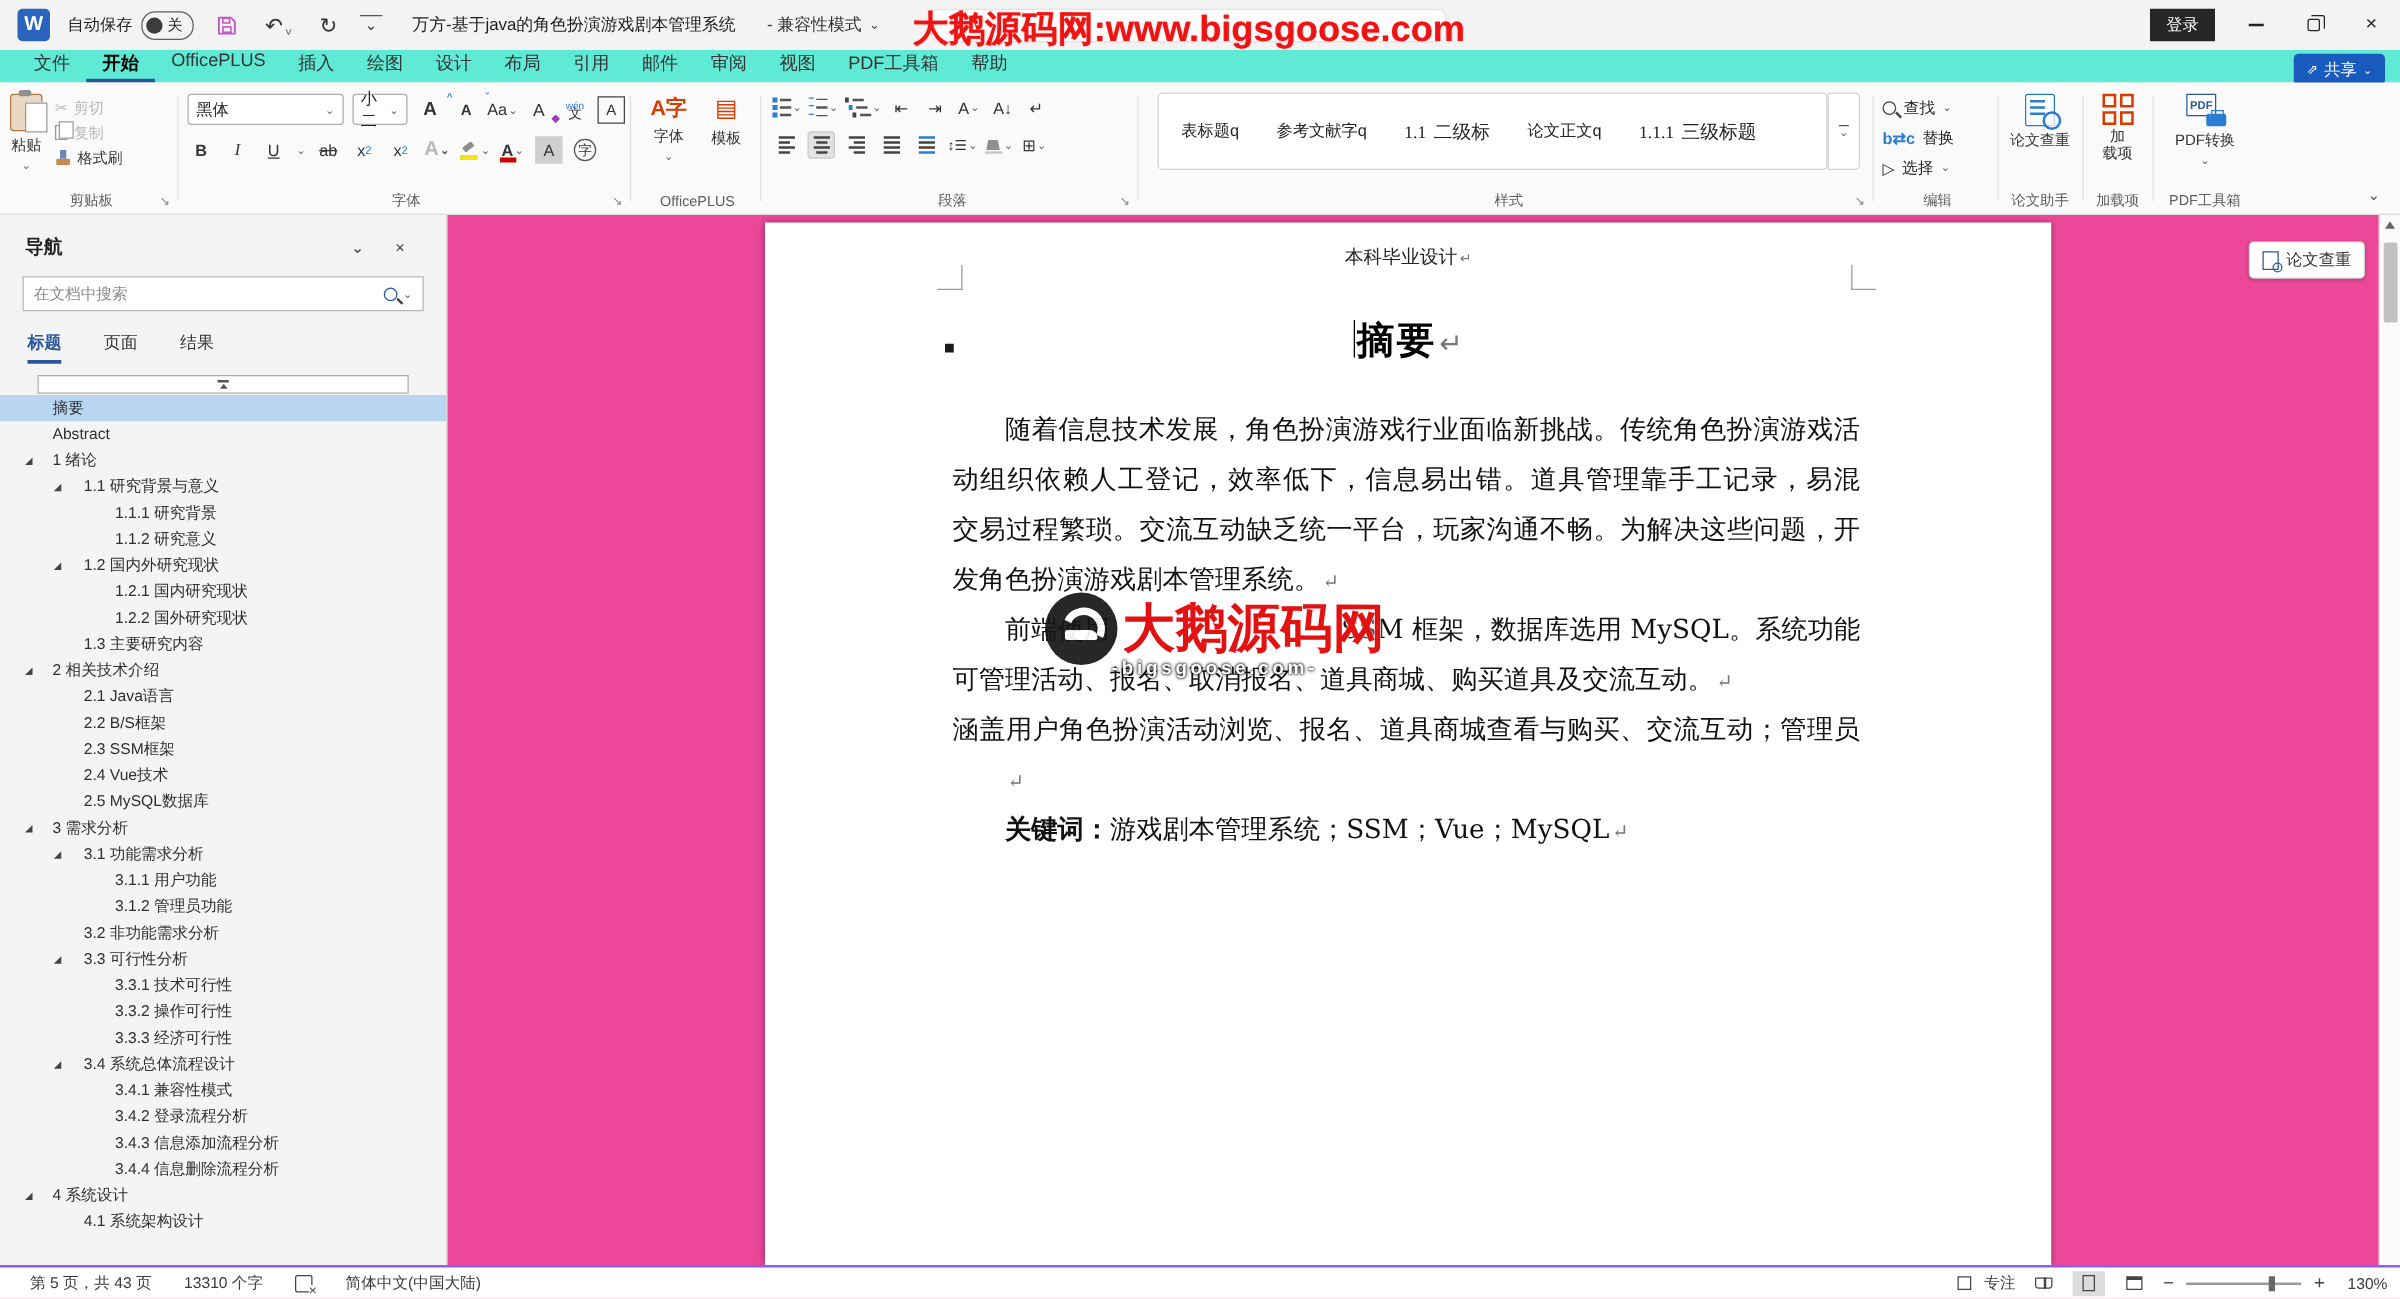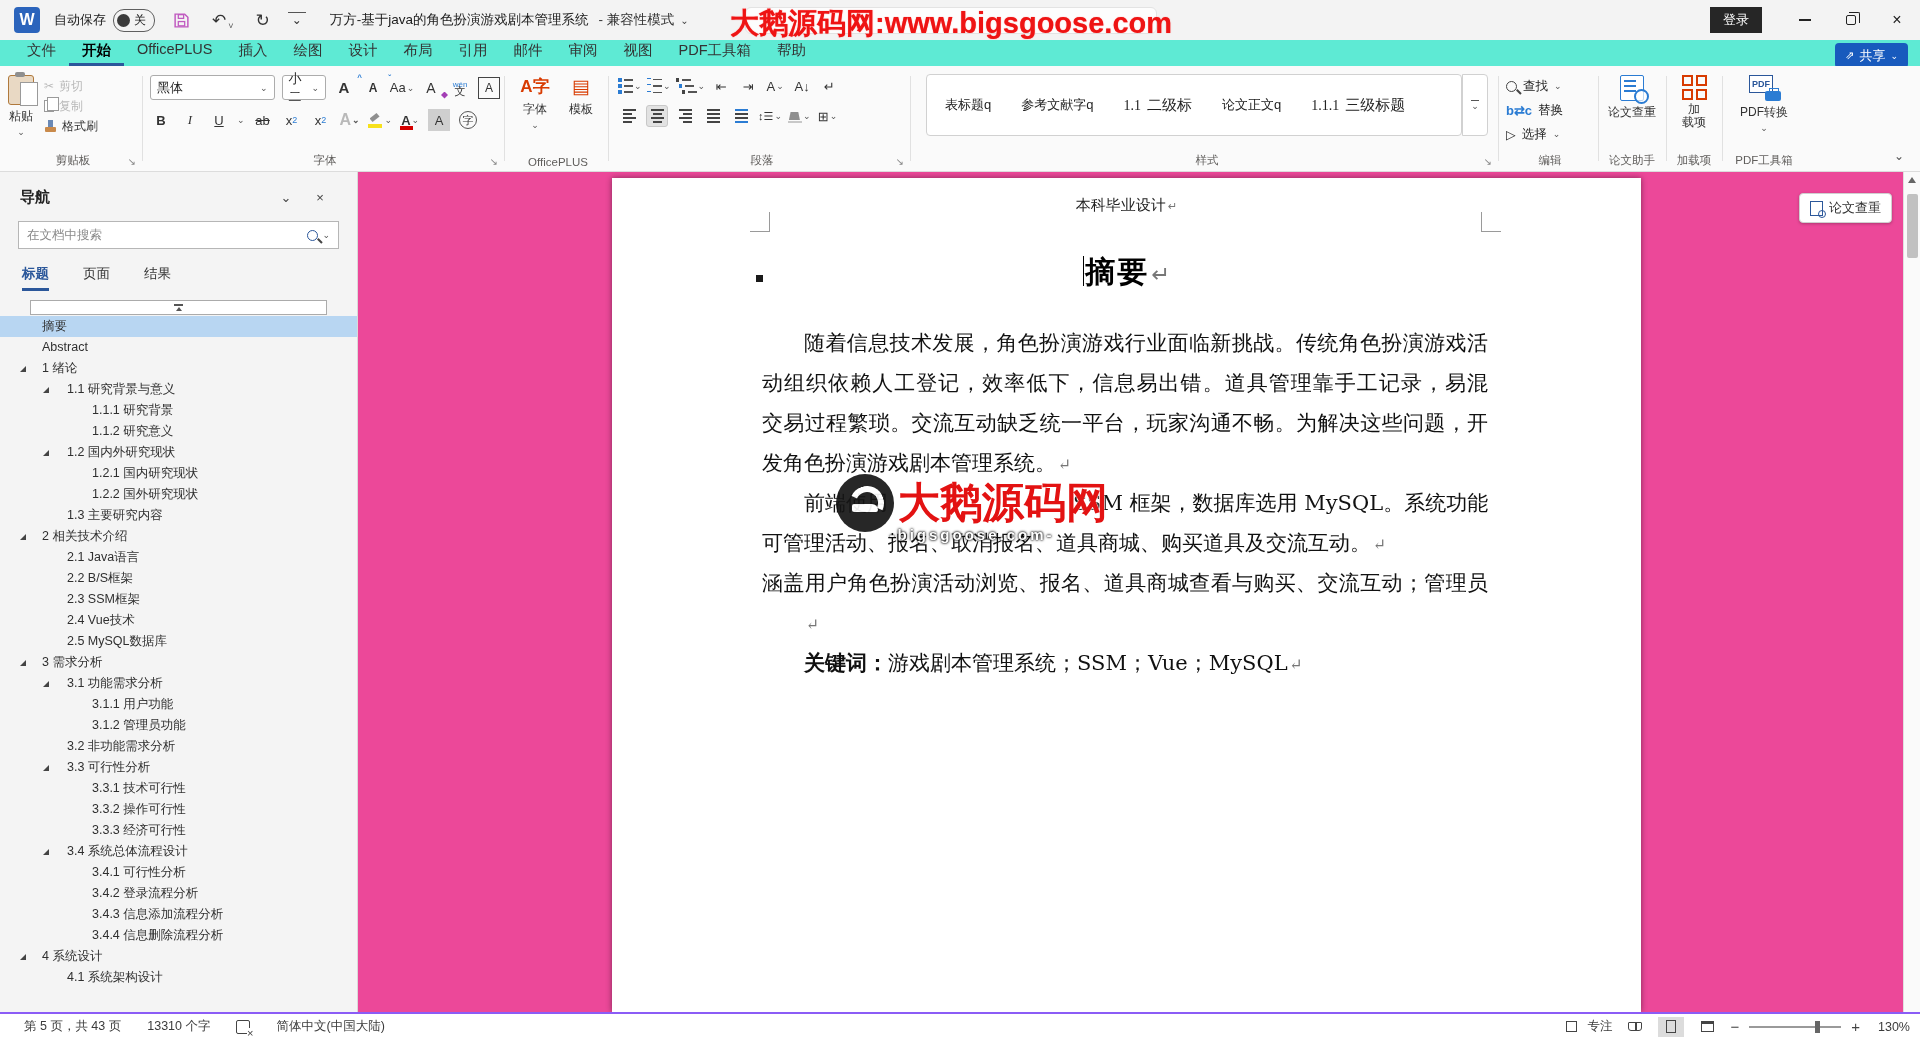--- a/index.html
+++ b/index.html
@@ -12,26 +12,26 @@
   .tb-left { display:flex; align-items:center; gap:14px; padding-left:14px; }
   .word-logo { width:26px; height:26px; background:#2b64bc; border-radius:4px; color:#fff; font-weight:bold; font-size:16px; display:flex; align-items:center; justify-content:center; }
   .autosave { display:flex; align-items:center; gap:7px; font-size:13px; color:#222; }
   .as-pill { display:flex; align-items:center; gap:4px; border:1.5px solid #5f5f5f; border-radius:11px; padding:2px 8px 2px 3px; }
   .as-knob { width:13px; height:13px; border-radius:50%; background:#3b3b3b; }
   .as-state { font-size:12px; }
   .qat-btn { font-size:17px; color:#333; cursor:default; display:flex; align-items:flex-end; gap:2px; padding:2px 4px; }
   .qat-btn .mini { font-size:9px; color:#555; }
   .qat-more { font-size:12px; border-top:1px solid #555; padding-top:0; }
   .doc-title { margin-left:10px; font-size:13.5px; color:#1b1b1b; display:flex; align-items:center; gap:6px; white-space:nowrap; }
-  .doc-title .mode { color:#333; margin-left:4px; }
+  .doc-title .mode { color:#333; margin-left:19px; }
   .doc-title .chev { font-size:10px; color:#444; }
   .search-pill { position:absolute; left:745px; top:7px; width:412px; height:27px; background:#fdfdfd; border:1px solid #e3e3e3; border-radius:6px; }
   .red-wm { position:absolute; left:730px; top:4px; width:440px; text-align:center; font-size:29px; font-weight:800; color:#ee1414; white-space:nowrap; letter-spacing:0; text-shadow:0 0 1px #ff5a5a; }
   .tb-right { position:absolute; right:0; top:0; height:40px; display:flex; align-items:center; }
-  .login { background:#262626; color:#fff; border:none; font-size:13px; padding:4px 13px; margin-right:20px; cursor:default; }
+  .login { background:#262626; color:#fff; border:none; font-size:13px; padding:4px 13px; margin-right:10px; cursor:default; }
   .winbtn { width:46px; height:40px; display:flex; align-items:center; justify-content:center; font-size:16px; color:#222; }
   .min-glyph { width:12px; height:1.5px; background:#222; display:block; }
   .restore-glyph { width:10px; height:10px; border:1.2px solid #222; border-radius:2px; position:relative; }
   .restore-glyph::before { content:""; position:absolute; left:2px; top:-4px; width:10px; height:10px; border-top:1.2px solid #222; border-right:1.2px solid #222; border-radius:0 2px 0 0; }
 
   
   .tabsrow { position:relative; height:26px; background:#5eead4; display:flex; align-items:flex-end; padding-left:14px; }
   .tabs { display:flex; gap:0; }
   .tab { font-size:14.5px; color:#333; padding:2px 13px 6px; white-space:nowrap; }
   .tab.active { font-weight:bold; color:#000; border-bottom:3px solid #2b579a; padding-bottom:3px; }
@@ -694,21 +694,21 @@
             <span class="lab">3.3.2 操作可行性</span>
           </div>
           <div class="nav-item l3">
             <span class="lab">3.3.3 经济可行性</span>
           </div>
           <div class="nav-item l2">
             <span class="nav-caret"></span>
             <span class="lab">3.4 系统总体流程设计</span>
           </div>
           <div class="nav-item l3">
-            <span class="lab">3.4.1 可行性分析</span>
+            <span class="lab">3.4.1 兼容性模式</span>
           </div>
           <div class="nav-item l3">
             <span class="lab">3.4.2 登录流程分析</span>
           </div>
           <div class="nav-item l3">
             <span class="lab">3.4.3 信息添加流程分析</span>
           </div>
           <div class="nav-item l3">
             <span class="lab">3.4.4 信息删除流程分析</span>
           </div>

